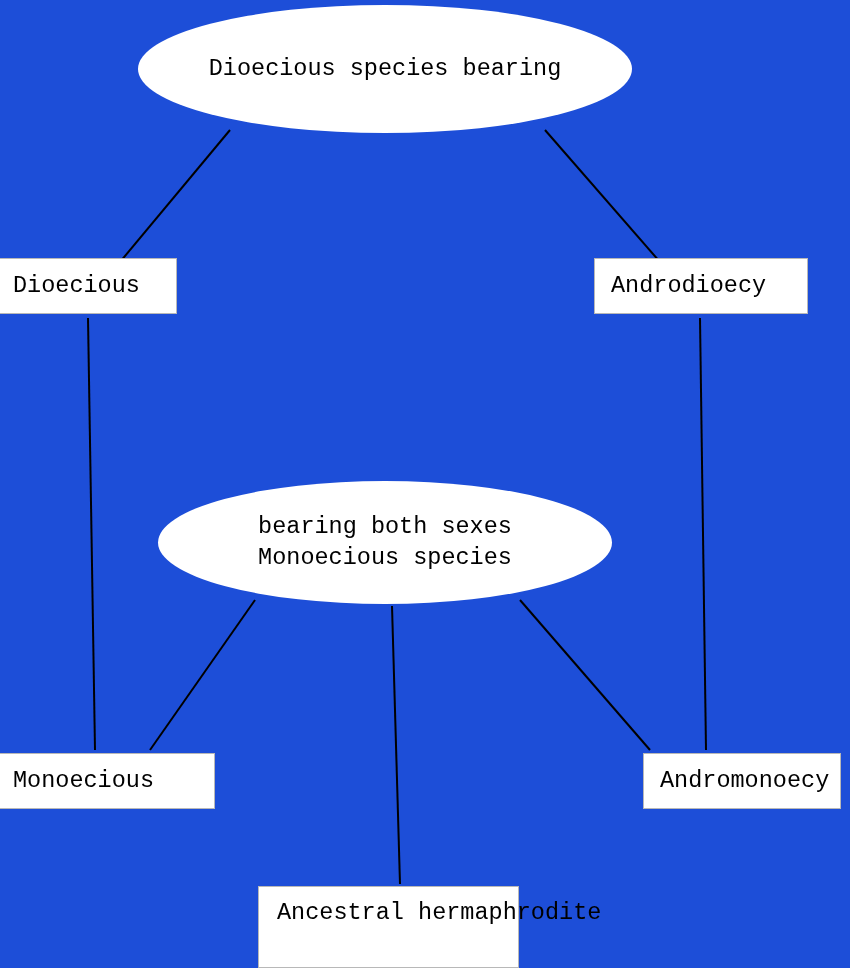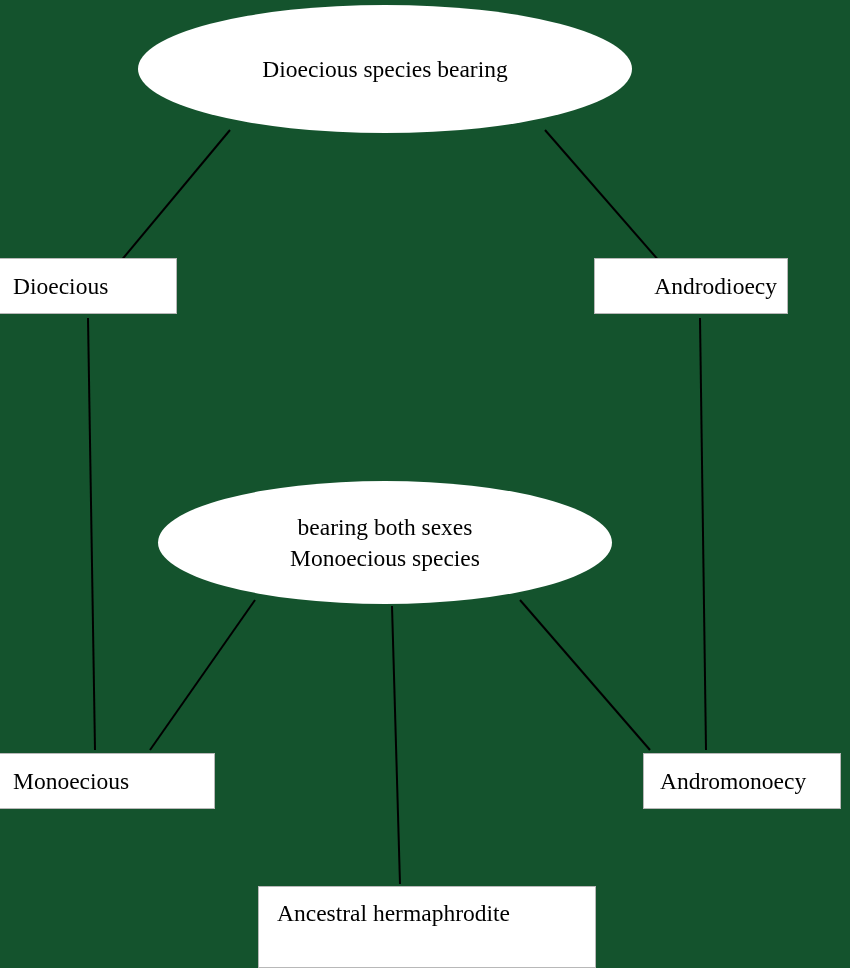--- a/index.html
+++ b/index.html
@@ -4,23 +4,23 @@
 <style>
   html, body {
     margin: 0;
     padding: 0;
     background: #000000;
   }
   #diagram-canvas {
     position: relative;
     width: 850px;
     height: 968px;
-    background: #14532d;
+    background: #1d4ed8;
     overflow: hidden;
-    font-family: Liberation Serif, serif;
+    font-family: Liberation Mono, monospace;
   }
 
   
   .node-ellipse {
     position: absolute;
     background: #ffffff;
     border-radius: 50%;
     display: flex;
     flex-direction: column;
     align-items: center;
@@ -73,41 +73,40 @@
   #box-gynodioecy {
     left: -2px;
     top: 258px;
     width: 179px;
     height: 56px;
     padding-left: 14px;
   }
   #box-androdioecy {
     left: 594px;
     top: 258px;
-    width: 194px;
+    width: 214px;
     height: 56px;
-    text-align: right;
   }
   #box-gynomonoecy {
     left: -2px;
     top: 753px;
     width: 217px;
     height: 56px;
     padding-left: 14px;
   }
   #box-andromonoecy {
     left: 643px;
     top: 753px;
     width: 198px;
     height: 56px;
   }
   #box-ancestral {
     left: 258px;
     top: 886px;
-    width: 338px;
+    width: 261px;
     height: 82px;
     padding-left: 18px;
     justify-content: flex-start;
     padding-top: 11px;
   }
 
   
   #connector-layer {
     position: absolute;
     left: 0;

